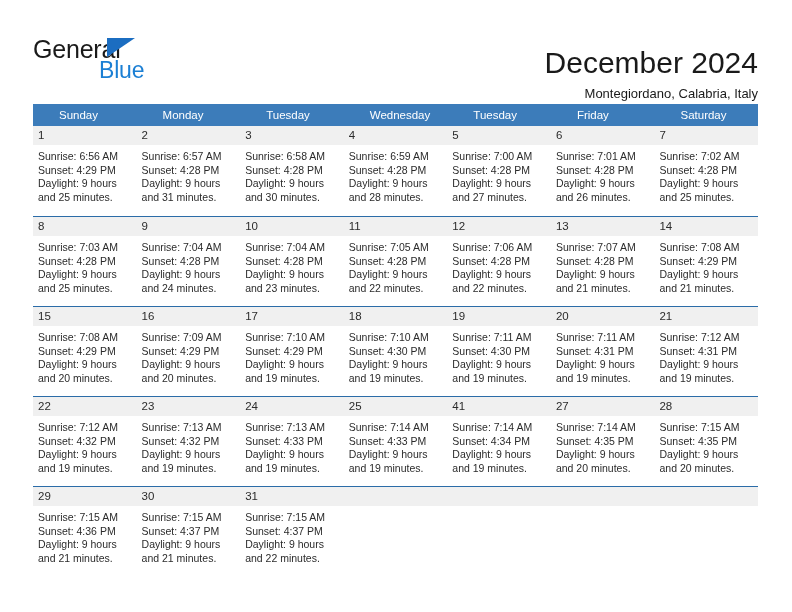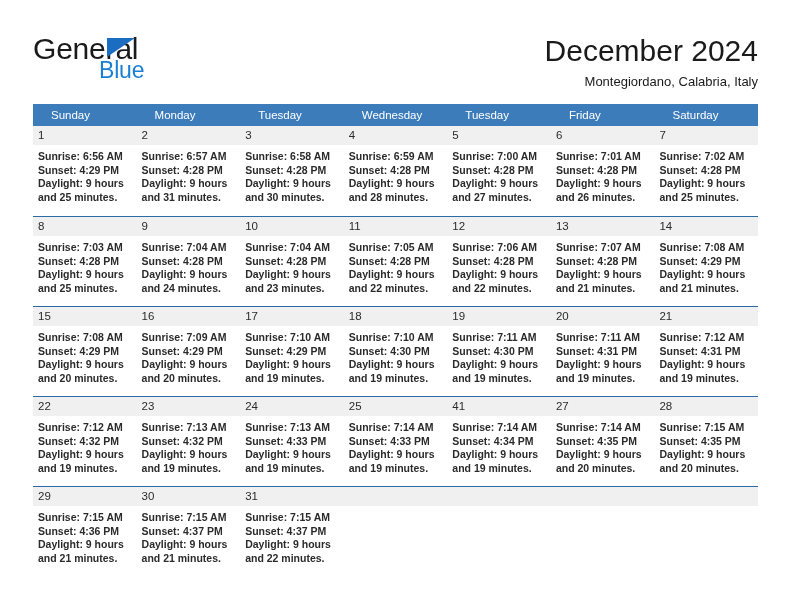--- a/index.html
+++ b/index.html
@@ -32,21 +32,21 @@
     position: absolute;
     left: 0px;
     top: 8px;
     width: 200px;
     height: 56px;
   }
   .logo-general {
     position: absolute;
     left: 0px;
     top: 0px;
-    font-size: 30px;
+    font-size: 25px;
     color: #1a1a1a;
     letter-spacing: -0.2px;
     line-height: 26px;
   }
   .logo-tri {
     position: absolute;
     left: 74px;
     top: 2px;
     width: 0;
     height: 0;
@@ -59,21 +59,21 @@
     top: 21px;
     font-size: 23px;
     color: #1b7fd4;
     letter-spacing: -0.2px;
     line-height: 26px;
     margin-left: 8px;
   }
   .title-wrap {
     position: absolute;
     right: 0px;
-    top: 4px;
+    top: 16px;
     text-align: right;
   }
   .cal-title {
     font-size: 30px;
     color: #1a1a1a;
     line-height: 38px;
     white-space: nowrap;
   }
   .cal-subtitle {
     font-size: 13px;
@@ -93,24 +93,25 @@
   .weekday-row {
     display: flex;
     background: #3c7cba;
     height: 22px;
   }
   .weekday {
     flex: 1 1 0;
     color: #ffffff;
     font-size: 11.5px;
     line-height: 22px;
-    padding-left: 18px;
+    padding-left: 2px;
     box-sizing: border-box;
     overflow: hidden;
     white-space: nowrap;
+    margin-left: 24px;
   }
   .week-row {
     display: flex;
     height: 90px;
     border-top: 1.6px solid #2b6ca8;
     box-sizing: border-box;
   }
   .week-row.first {
     border-top: none;
   }
@@ -127,21 +128,20 @@
   }
   .daynum {
     font-size: 11.5px;
     color: #2b2b2b;
     line-height: 19px;
     padding-left: 5px;
     display: block;
   }
   .day-body {
     padding: 5px 4px 0 5px;
-    font-weight: bold;
   }
   .day-line {
     font-size: 10.5px;
     color: #2b2b2b;
     line-height: 13.6px;
     white-space: nowrap;
   }
 </style>
 </head>
 <body>

